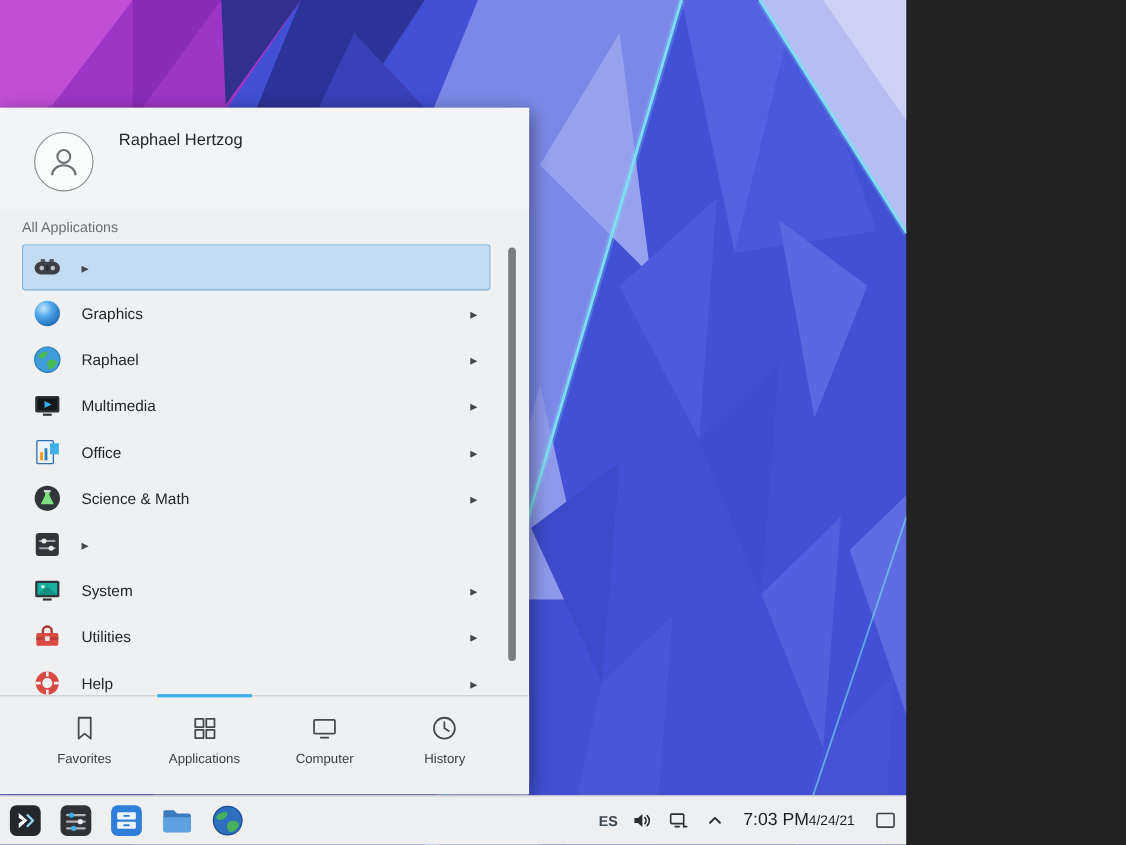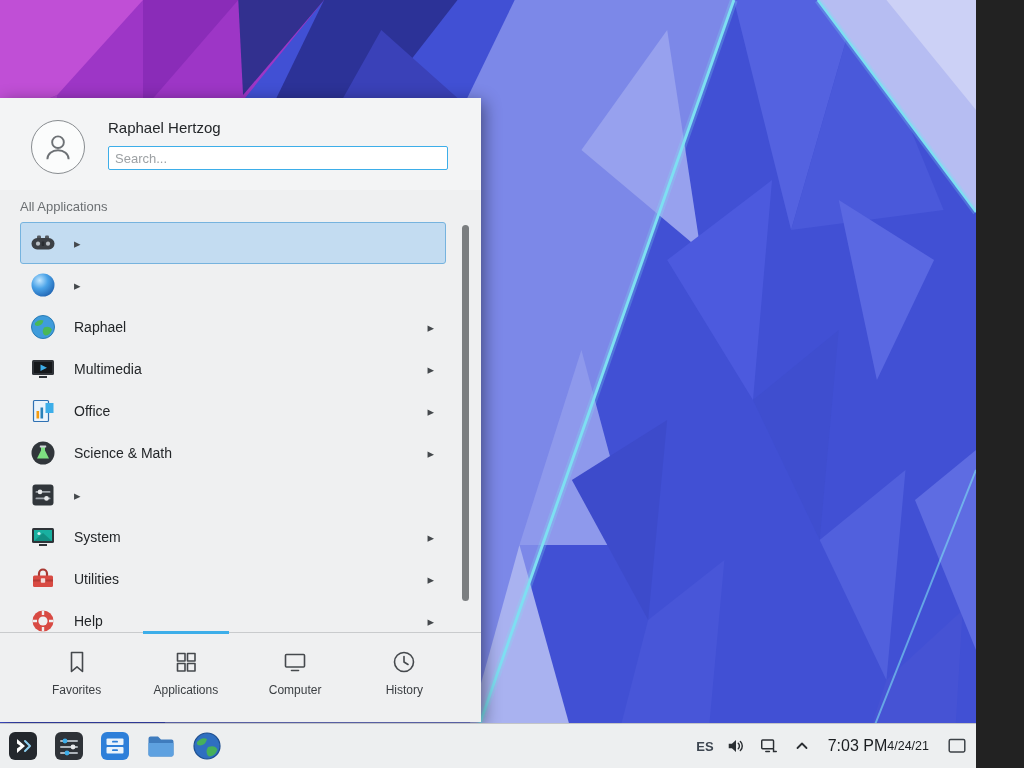--- a/index.html
+++ b/index.html
@@ -1,16 +1,16 @@
 <!DOCTYPE html>
 <html><head>
 <meta charset="utf-8">
 <style>
   html,body{margin:0;padding:0;background:#222;}
-  .stage{position:relative;width:976px;height:768px;overflow:hidden;
+  .stage{position:relative;width:824px;height:768px;overflow:hidden;
          font-family:"Liberation Sans",sans-serif;-webkit-font-smoothing:antialiased;}
   
   .wallpaper{position:absolute;inset:0;}
   .wallpaper svg{display:block;width:100%;height:100%;}
   
   .taskbar{position:absolute;left:0;right:0;bottom:0;height:45px;background:#edeff0;
            border-top:1px solid #c3c5c7;display:flex;align-items:center;z-index:6;
            padding-left:6px;box-sizing:border-box;}
   .tb-apps{display:flex;align-items:center;gap:12px;}
   .tb-icon{width:34px;height:34px;display:flex;align-items:center;justify-content:center;cursor:pointer;}
@@ -102,21 +102,20 @@
   <div class="launcher">
     <div class="launcher-header"></div>
 
     <div class="avatar">
       <svg viewBox="0 0 32 32">
         <circle cx="16" cy="11.5" r="5.5" fill="none" stroke="#6d7175" stroke-width="1.8"></circle>
         <path d="M6 27.5 a10 8.5 0 0 1 20 0" fill="none" stroke="#6d7175" stroke-width="1.8"></path>
       </svg>
     </div>
     <div class="user-name">Raphael Hertzog</div>
-    <input class="search-input" type="text" placeholder="Search..." style="">
 
     <div class="section-label">All Applications</div>
 
     <div class="app-list">
       <div class="row selected">
         <span class="cat-icon">
             <svg viewBox="0 0 28 28">
               <rect x="8" y="6.5" width="4" height="4" rx="1.2" fill="#555a60"></rect>
               <rect x="16" y="6.5" width="4" height="4" rx="1.2" fill="#555a60"></rect>
               <rect x="2.5" y="9" width="23" height="11.5" rx="5.7" fill="#3c4045"></rect>
@@ -133,20 +132,21 @@
               <defs>
                 <radialGradient id="gorb" cx="35%" cy="30%" r="80%">
                   <stop offset="0%" stop-color="#c3e7ff"></stop>
                   <stop offset="45%" stop-color="#4aa3e8"></stop>
                   <stop offset="100%" stop-color="#1d5fae"></stop>
                 </radialGradient>
               </defs>
               <circle cx="14" cy="14" r="11.5" fill="url(#gorb)"></circle>
             </svg>
           </span>
+        <span class="row-label">Graphics</span>
         <span class="row-arrow">▸</span>
       </div>
       <div class="row">
         <span class="cat-icon">
             <svg viewBox="0 0 28 28">
               <circle cx="14" cy="14" r="11.5" fill="#3f9cdb"></circle>
               <path d="M6 10 q4 -4.5 8.5 -2.5 q-1 4.5 -5.5 5.5 q-4 0 -3 -3z" fill="#49b857"></path>
               <path d="M15 14.5 q6 -2 8 2 q-2 6 -7 6 q-4 -3 -1 -8z" fill="#49b857"></path>
               <circle cx="14" cy="14" r="11.5" fill="none" stroke="#2a7bb5" stroke-width="1"></circle>
             </svg>

